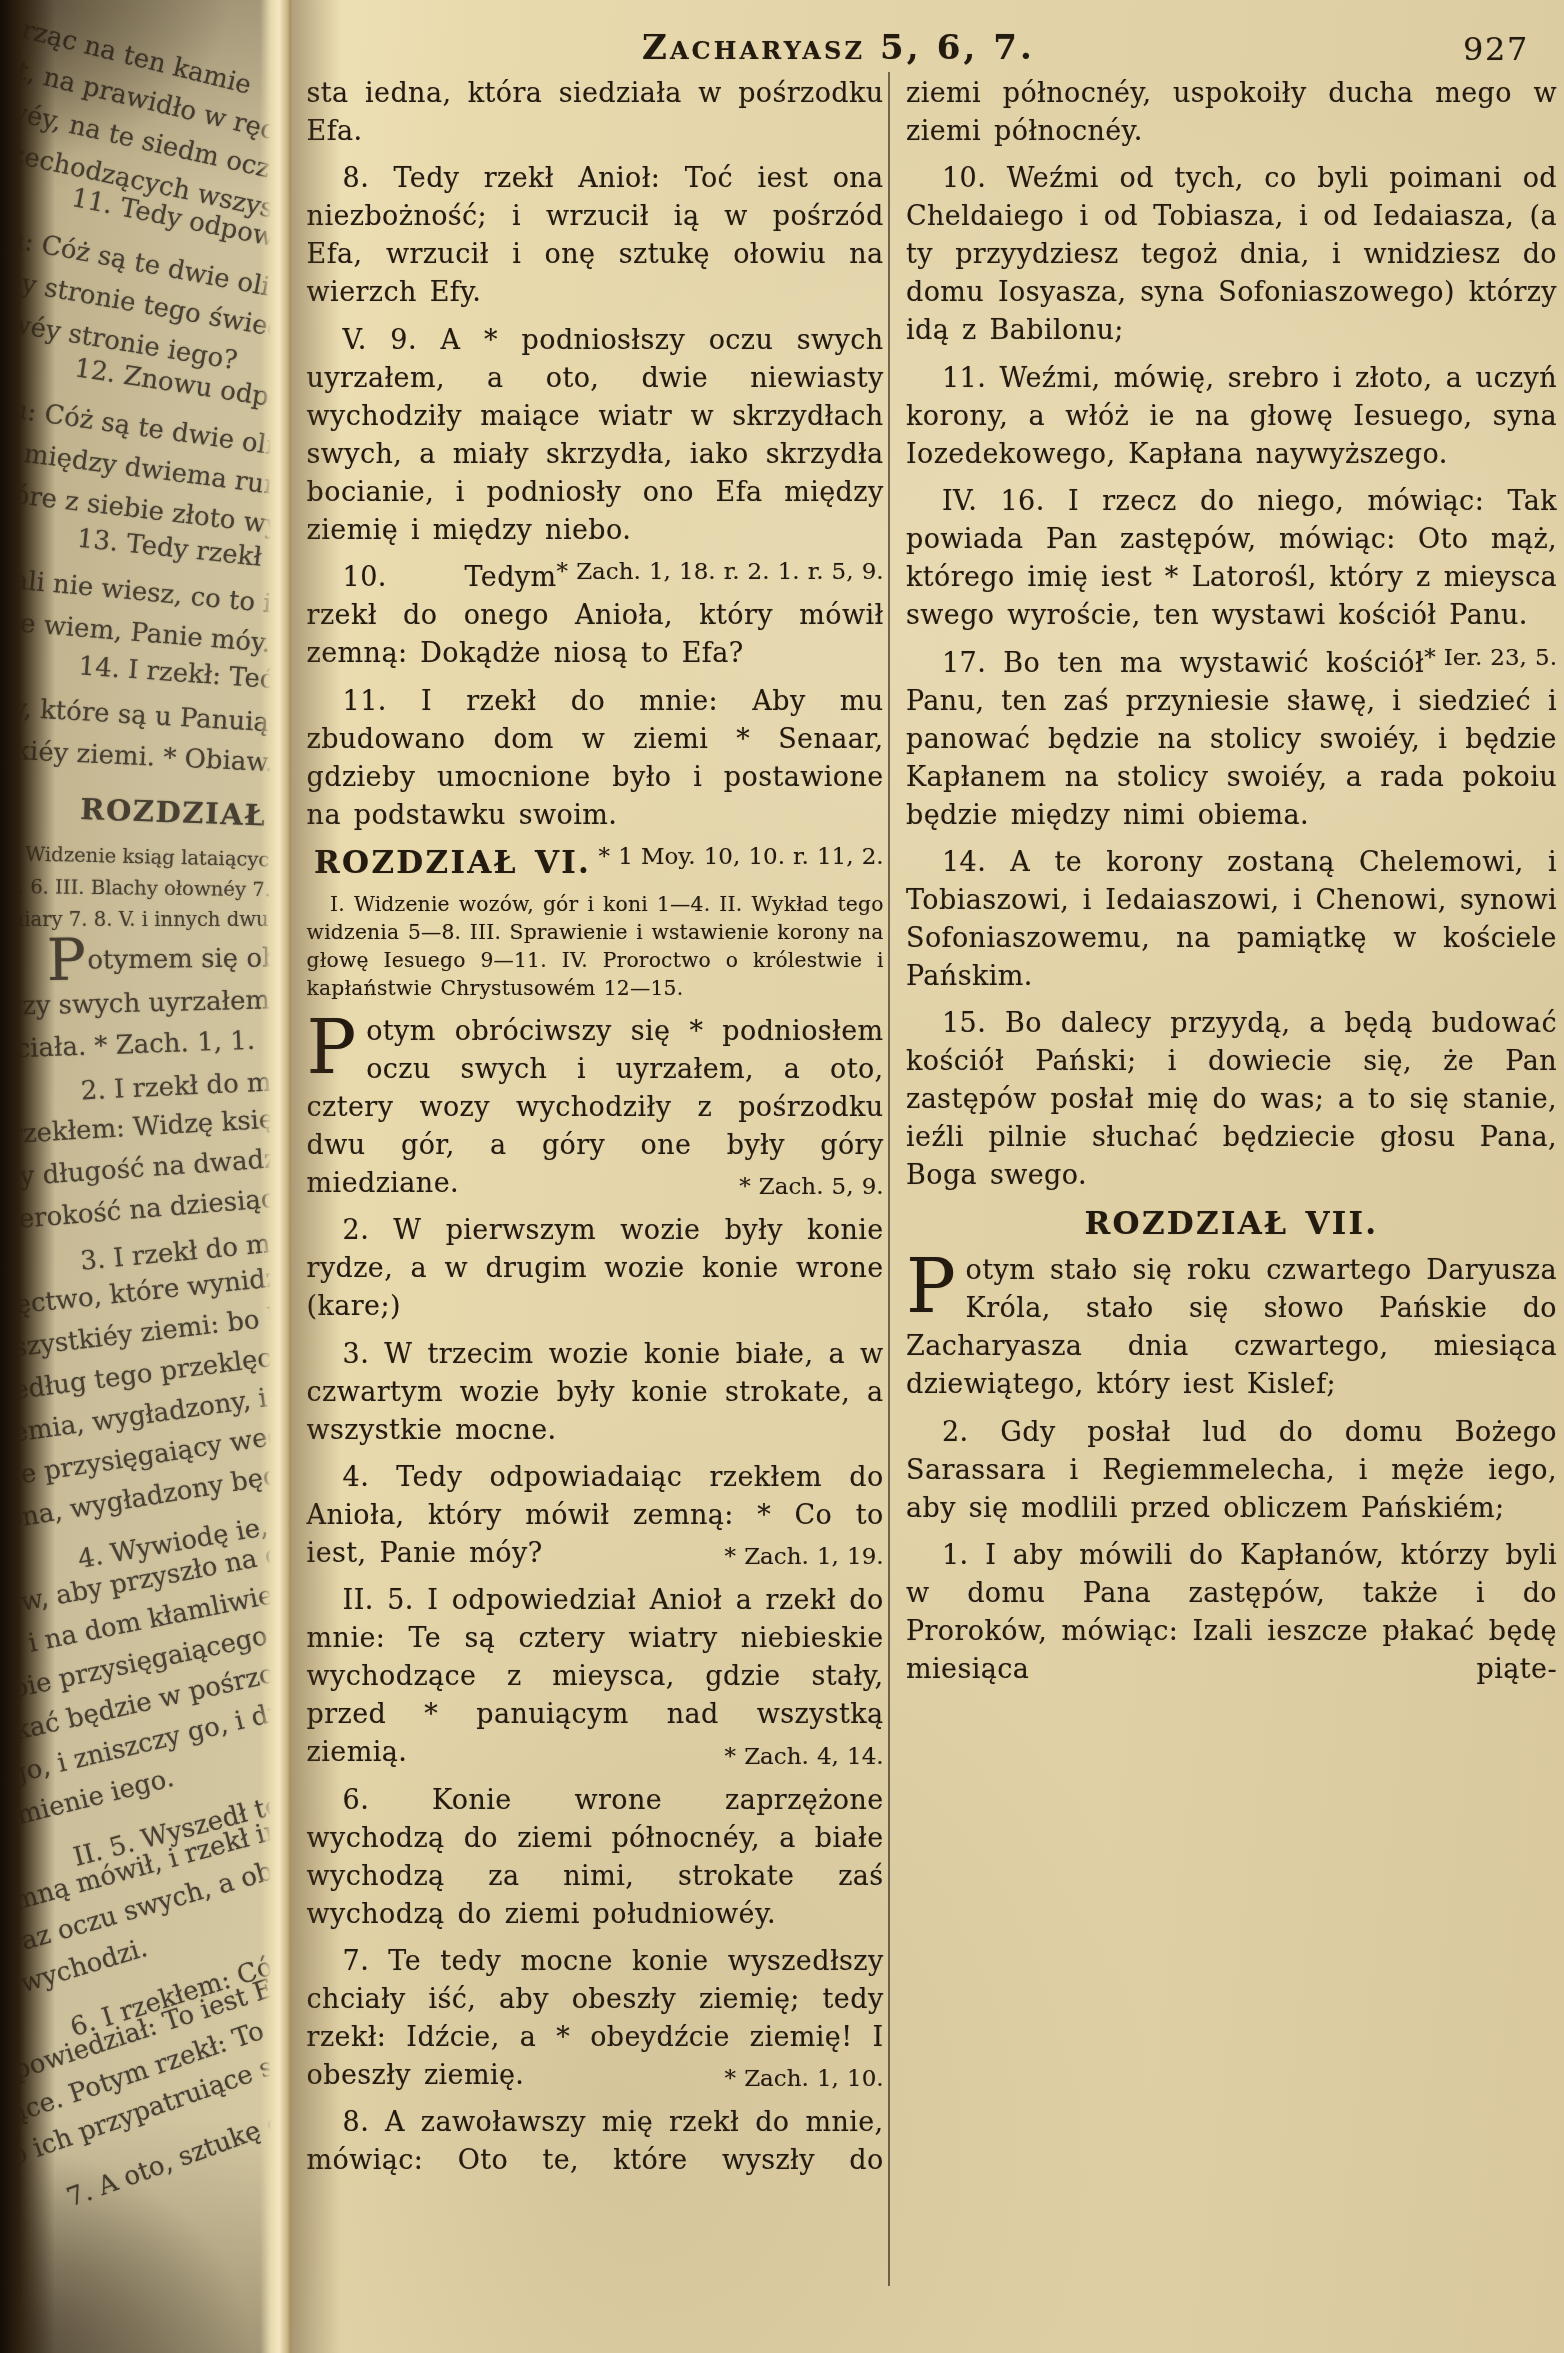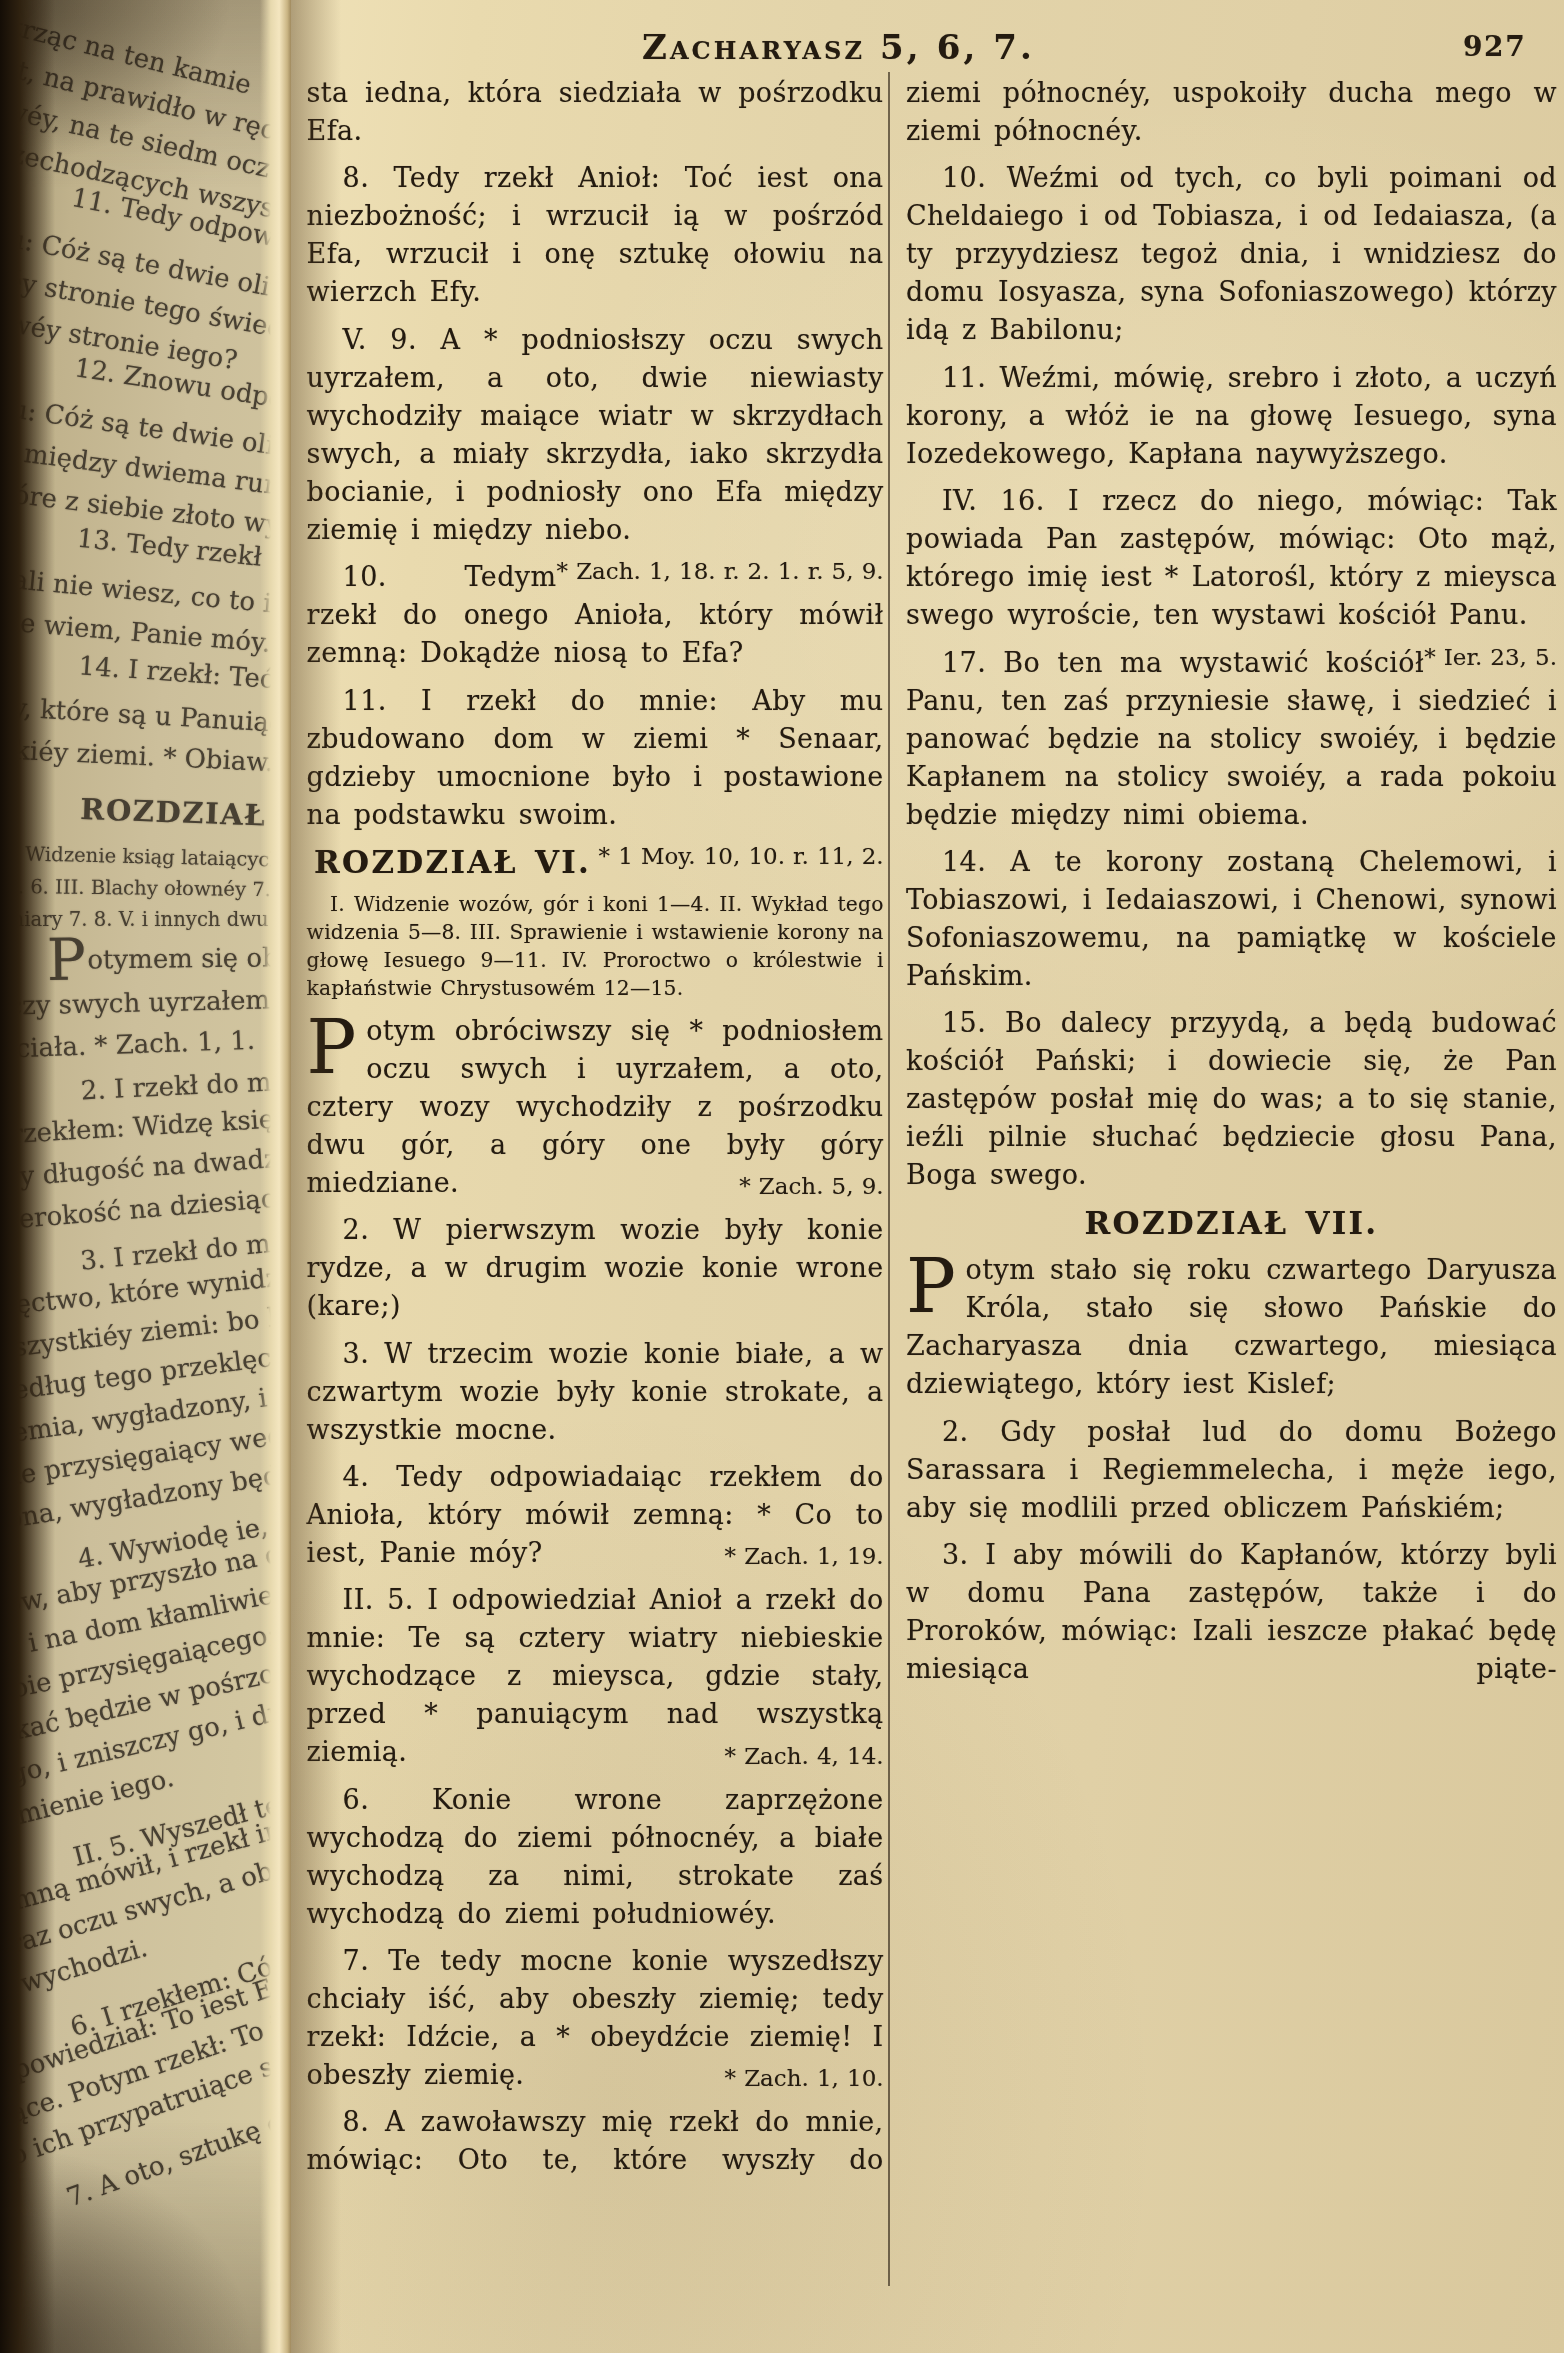--- a/index.html
+++ b/index.html
@@ -36,21 +36,21 @@
     background:
       radial-gradient(1017px 704px at 70% 25%, rgba(255,246,214,.28), rgba(255,246,214,0) 70%),
       radial-gradient(782px 1017px at 25% 90%, rgba(110,88,50,.12), rgba(110,88,50,0) 70%),
       linear-gradient(97deg,#efe1b7 0%,#e9daae 12%,#e3d4aa 35%,#e0d0a6 65%,#d9c89d 100%);
     color:#241b10;}
   .main-page::before{content:'';position:absolute;left:0;top:0;width:50px;height:100%;
     background:linear-gradient(90deg,rgba(86,64,34,.42),rgba(86,64,34,0));pointer-events:none;z-index:5;}
   .page-header-title{position:absolute;left:0;top:27px;width:1095px;text-align:center;
     font-variant:small-caps;font-weight:bold;font-size:34px;letter-spacing:3.1px;
     text-shadow:0 0 0.8px rgba(36,27,16,.4);}
-  .page-number{position:absolute;left:1172px;top:30px;font-weight:bold;font-size:28px;
+  .page-number{position:absolute;left:1172px;top:30px;font-weight:normal;font-size:32px;
     letter-spacing:1.6px;text-shadow:0 0 0.8px rgba(36,27,16,.4);}
   .column-divider{position:absolute;left:597px;top:72px;width:1.6px;height:2214px;
     background:rgba(42,31,17,.62);}
   .col{position:absolute;top:74px;text-align:justify;
     font-size:27px;line-height:38px;letter-spacing:0.4px;word-spacing:3.9px;
     text-shadow:0 0 0.8px rgba(36,27,16,.38);}
   .col-left{left:15.6px;width:577px;}
   .col-right{left:615px;width:651px;}
   .col p{margin:0 0 9.4px 0;}
   .verse{text-indent:36px;margin-top:9.4px;}
@@ -157,17 +157,17 @@
       <p class="cont"><span>ziemi północnéy, uspokoiły ducha mego w ziemi północnéy.</span></p>
       <p class="verse"><span>10. Weźmi od tych, co byli poimani od Cheldaiego i od Tobiasza, i od Iedaiasza, (a ty przyydziesz tegoż dnia, i wnidziesz do domu Iosyasza, syna Sofoniaszowego) którzy idą z Babilonu;</span></p>
       <p class="verse"><span>11. Weźmi, mówię, srebro i złoto, a uczyń korony, a włóż ie na głowę Iesuego, syna Iozedekowego, Kapłana naywyższego.</span></p>
       <p class="verse"><span>IV. 16. I rzecz do niego, mówiąc: Tak powiada Pan zastępów, mówiąc: Oto mąż, którego imię iest * Latorośl, który z mieysca swego wyroście, ten wystawi kościół Panu.</span><span class="fn">* Ier. 23, 5.</span></p>
       <p class="verse"><span>17. Bo ten ma wystawić kościół Panu, ten zaś przyniesie sławę, i siedzieć i panować będzie na stolicy swoiéy, i będzie Kapłanem na stolicy swoiéy, a rada pokoiu będzie między nimi obiema.</span></p>
       <p class="verse"><span>14. A te korony zostaną Chelemowi, i Tobiaszowi, i Iedaiaszowi, i Chenowi, synowi Sofoniaszowemu, na pamiątkę w kościele Pańskim.</span></p>
       <p class="verse"><span>15. Bo dalecy przyydą, a będą budować kościół Pański; i dowiecie się, że Pan zastępów posłał mię do was; a to się stanie, ieźli pilnie słuchać będziecie głosu Pana, Boga swego.</span></p>
       <p class="chapter-heading">ROZDZIAŁ VII.</p>
       <p class="dc-par"><span class="dropcap">P</span><span>otym stało się roku czwartego Daryusza Króla, stało się słowo Pańskie do Zacharyasza dnia czwartego, miesiąca dziewiątego, który iest Kislef;</span></p>
       <p class="verse"><span>2. Gdy posłał lud do domu Bożego Sarassara i Regiemmelecha, i męże iego, aby się modlili przed obliczem Pańskiém;</span></p>
-      <p class="verse runon"><span>3. I aby mówili do Kapłanów, którzy byli w domu Pana zastępów, także i do Proroków, mówiąc: Izali ieszcze płakać będę miesiąca piąte-</span></p>
+      <p class="verse runon"><span>1. I aby mówili do Kapłanów, którzy byli w domu Pana zastępów, także i do Proroków, mówiąc: Izali ieszcze płakać będę miesiąca piąte-</span></p>
     </div>
   </div>
 </div>
 
 
 </body></html>

